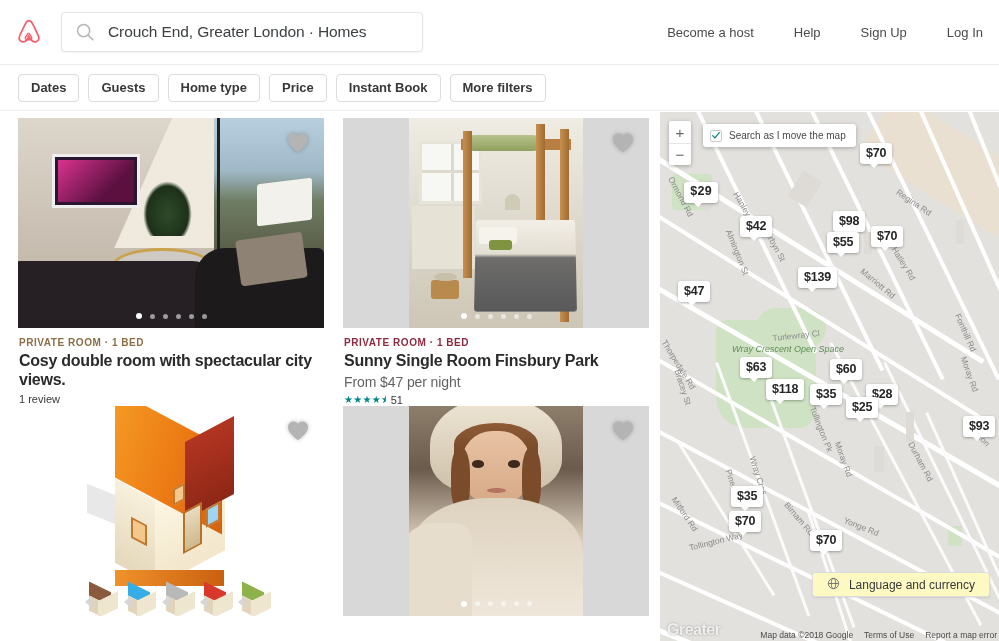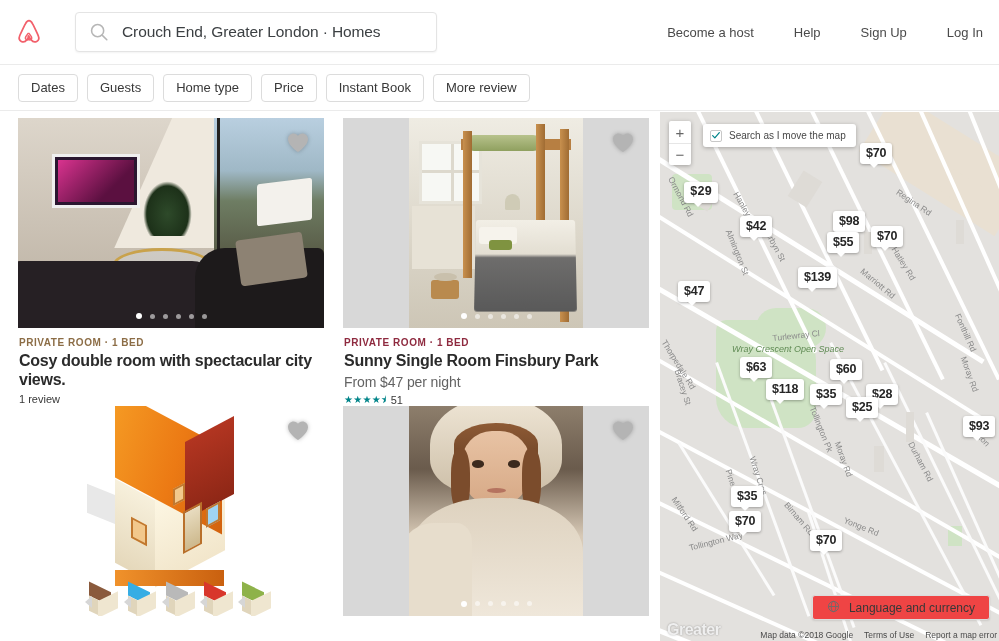--- a/index.html
+++ b/index.html
@@ -16,21 +16,21 @@
   .header {
     position: absolute; top: 0; left: 0;
     width: 999px; height: 65px;
     background: #ffffff;
     border-bottom: 1px solid #ebebeb;
     display: flex; align-items: center;
   }
   .logo { margin-left: 14px; width: 30px; height: 32px; display: flex; align-items: center; justify-content: center; cursor: pointer; }
 
   .searchbox {
-    margin-left: 31px;
+    margin-left: 17px;
     width: 362px; height: 40px;
     border: 1px solid #e4e4e4;
     border-radius: 4px;
     background: #fff;
     box-shadow: 0 1px 2px rgba(0,0,0,0.05);
     display: flex; align-items: center;
     cursor: text;
   }
   .search-icon { width: 22px; height: 22px; margin-left: 12px; flex: 0 0 auto; opacity: .55; }
   .search-text {
@@ -66,20 +66,21 @@
     height: 28px;
     padding: 0 12px;
     border: 1px solid #dcdcdc;
     border-radius: 4px;
     background: #fff;
     font-size: 13px;
     color: #383838;
     display: flex; align-items: center;
     white-space: nowrap;
     cursor: pointer;
+    font-weight: bold;
   }
 
   
   .results {
     position: absolute; top: 112px; left: 0;
     width: 660px; height: 529px;
     background: #fff;
     overflow: hidden;
   }
   .grid {
@@ -280,22 +281,22 @@
     font-family:"Liberation Sans",sans-serif;
   }
   .pin:after {
     content:""; position:absolute; left:9px; bottom:-4px;
     width:0;height:0;
     border-left:5px solid transparent; border-right:5px solid transparent;
     border-top:5px solid #fff;
   }
 
   .lang-btn {
-    position:absolute; right:9px; bottom:21px;
-    height:25px; background:#ef4444; border:1px solid #dcdcdc; border-radius:3px;
+    position:absolute; right:9px; bottom:44px;
+    height:25px; background:#fef9c3; border:1px solid #dcdcdc; border-radius:3px;
     display:flex; align-items:center; gap:9px; padding:0 14px;
     font-size:12px; color:#383838; cursor:pointer; z-index:20;
     box-shadow:0 1px 2px rgba(0,0,0,.10);
   }
   .gmark {
     position:absolute; left:7px; bottom:2px; z-index:19;
     font-size:16px; font-weight:bold; color:#efefef;
     letter-spacing:-.5px;
     text-shadow:0 0 2px rgba(0,0,0,.35);
     font-family:"Liberation Sans",sans-serif;
@@ -337,21 +338,21 @@
       <a>Log In</a>
     </nav>
   </div>
 
   <div class="filterbar">
     <div class="filter-pill">Dates</div>
     <div class="filter-pill">Guests</div>
     <div class="filter-pill">Home type</div>
     <div class="filter-pill">Price</div>
     <div class="filter-pill">Instant Book</div>
-    <div class="filter-pill">More review</div>
+    <div class="filter-pill">More filters</div>
   </div>
 
   <div class="results">
     <div class="grid">
 
       <div class="card">
         <div class="card-media">
           <div class="ph s1">
             <div class="wall"></div>
               <div class="slope"></div>

